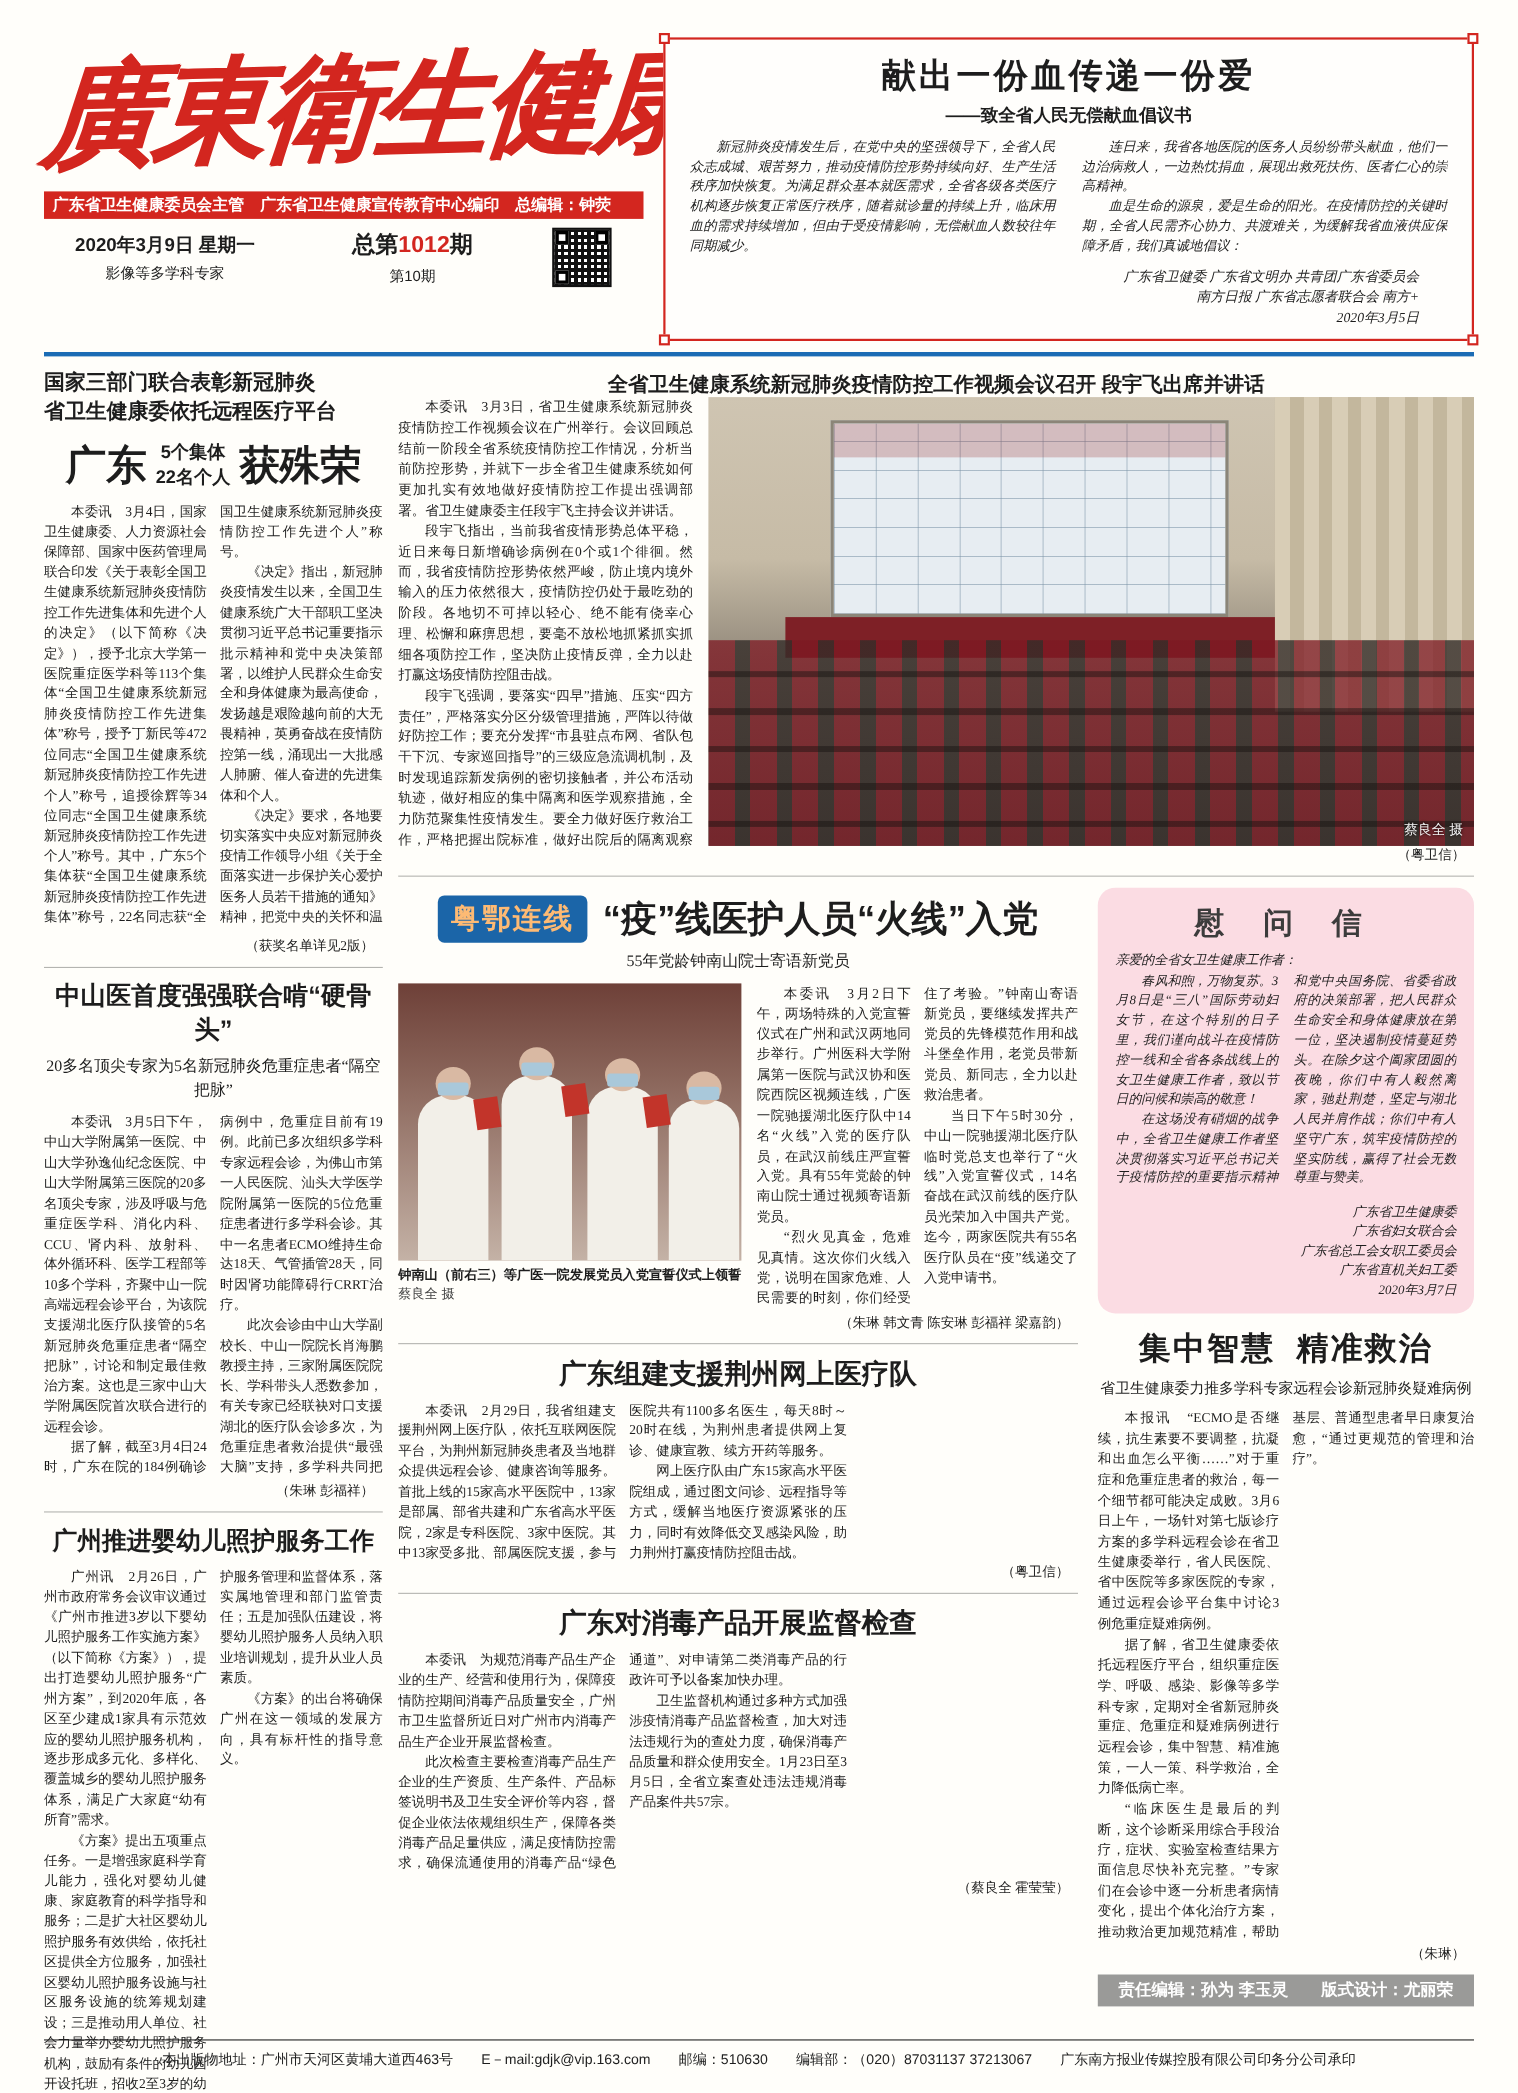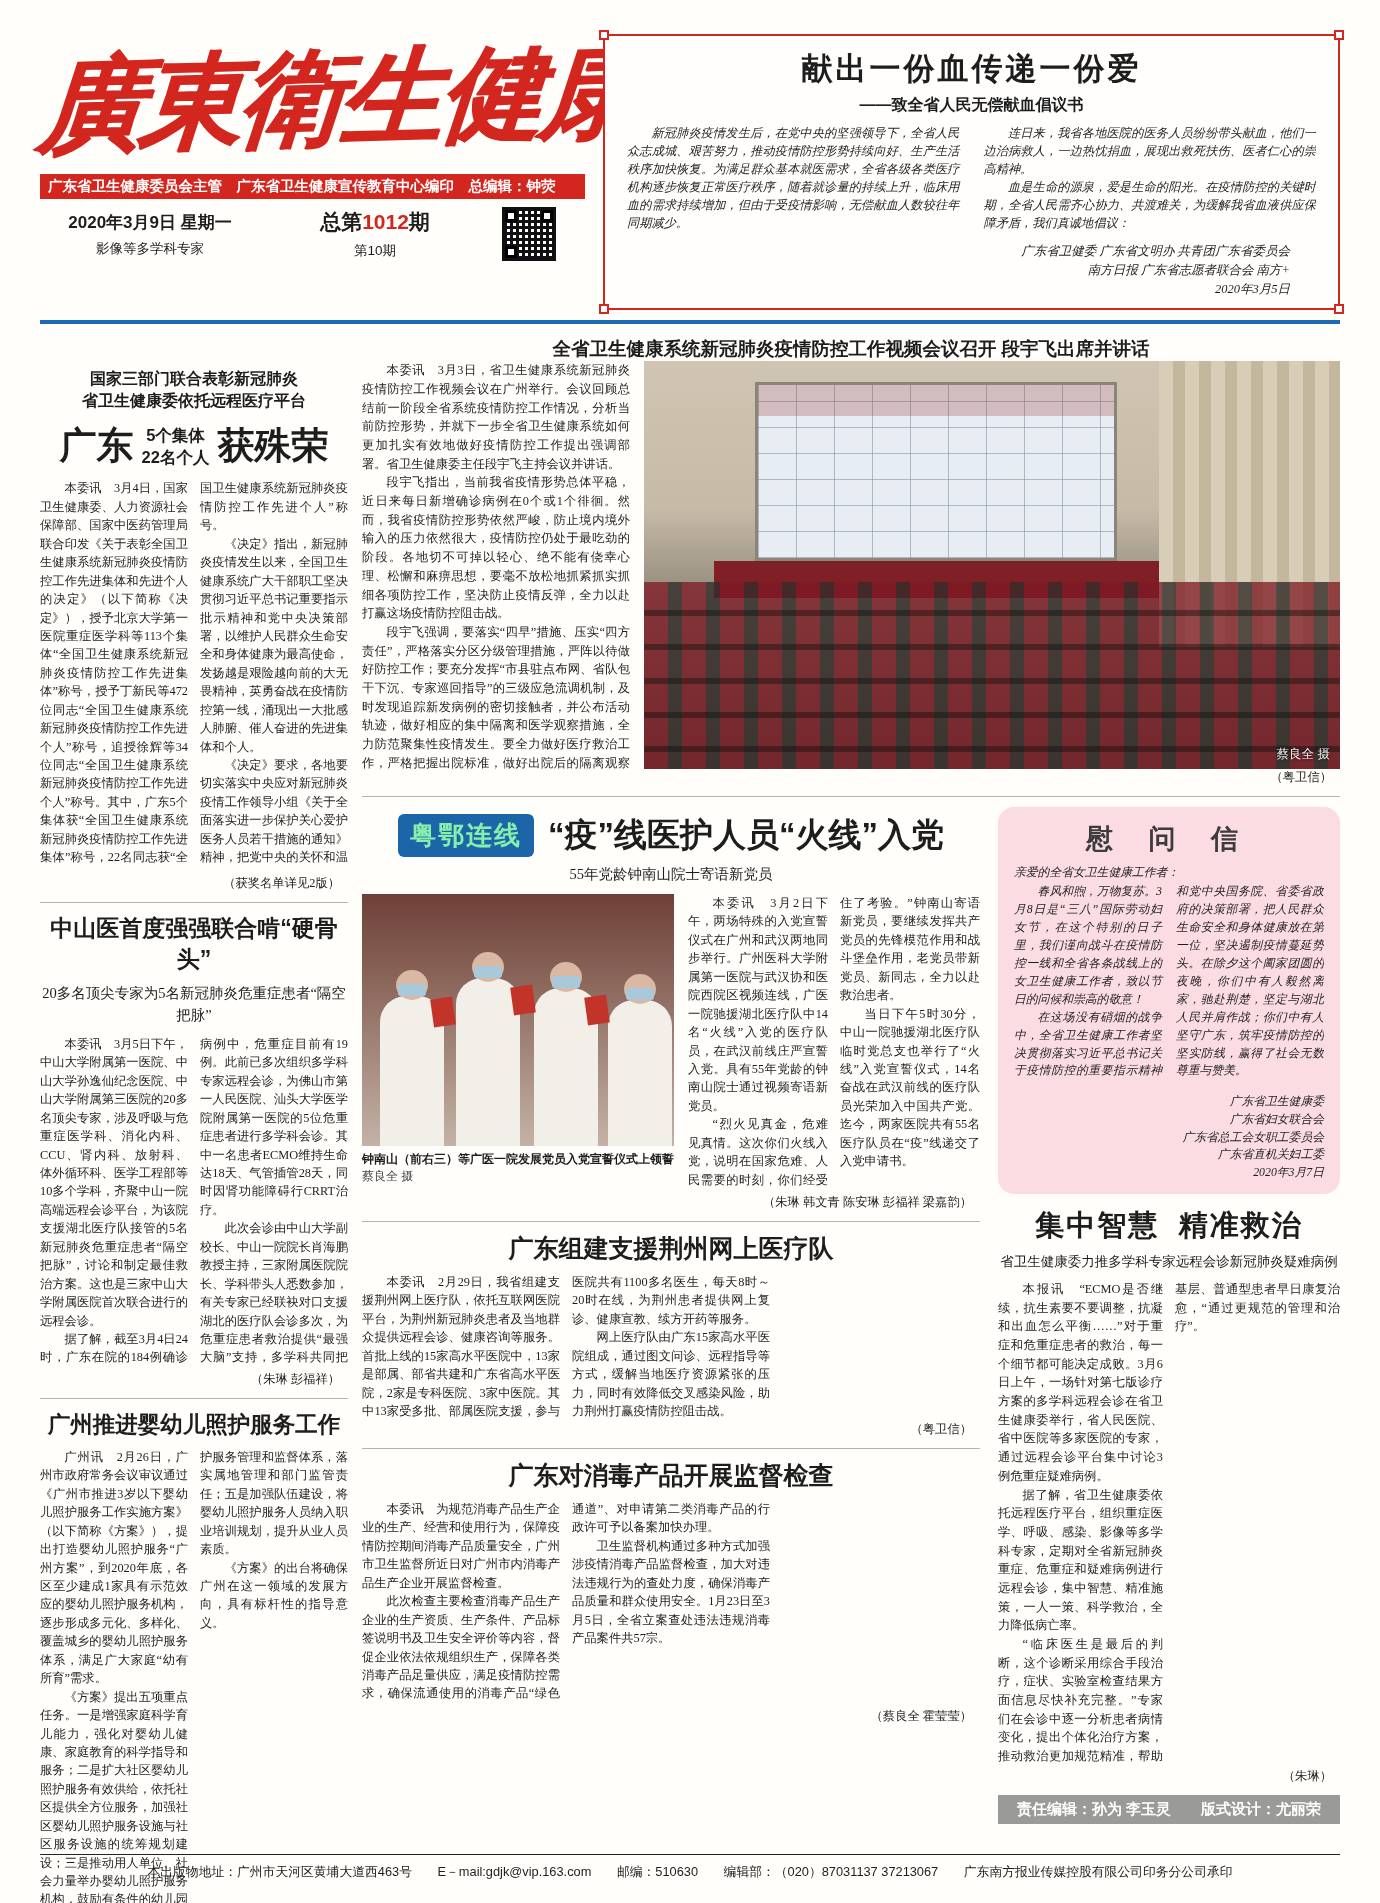--- a/index.html
+++ b/index.html
@@ -44,22 +44,22 @@
   .donation-body p { text-indent:2em; }
   .donation-sign { text-align:right; font-size:12.5px; font-style:italic; line-height:1.5; padding-right:26px; }
 
   .blue-rule { height:4px; background:#1b6cb5; margin:10px 0 12px; }
 
   
   .grid { display:flex; gap:14px; }
   .left-col { width:308px; flex:none; }
   .main-col { flex:1; min-width:0; }
 
-  h3.kicker { text-align:center; font-size:16px; font-weight:bold; font-family:"Liberation Sans",sans-serif;
-              line-height:1.35;margin-top:32px; }
+  h3.kicker { text-align:left; font-size:19px; font-weight:bold; font-family:"Liberation Sans",sans-serif;
+              line-height:1.35; }
   .awards-headline { display:flex; justify-content:center; align-items:center; gap:8px; margin:10px 0 8px; }
   .awards-headline .big { font-size:37px; font-weight:900; font-family:"Liberation Sans",sans-serif; }
   .awards-stack { font-size:16.5px; font-weight:bold; font-family:"Liberation Sans",sans-serif;
                   text-align:center; line-height:1.35; }
   .cols { column-gap:12px; column-fill:auto; font-size:12.3px; line-height:1.5; text-align:justify; overflow:hidden; }
   .cols p { text-indent:2em; }
   .two { column-count:2; } .three { column-count:3; }
   .byline { text-align:right; font-size:12.3px; padding-right:8px; }
   .sect-rule { border-top:1px solid #b4b4b0; margin:10px 0; }
 
@@ -90,21 +90,21 @@
         repeating-linear-gradient(90deg,rgba(125,24,34,.75) 0 24px,rgba(52,44,40,.8) 24px 38px); }
   .photo-credit { position:absolute; right:10px; bottom:6px; color:#f3f3f3; font-size:12.5px;
       font-family:"Liberation Sans",sans-serif; text-shadow:0 0 3px #000; }
 
   
   .row2 { display:flex; gap:18px; margin-top:10px; }
   .mid-zone { width:618px; flex:none; }
   .right-zone { flex:1; min-width:0; }
 
   .party-head { display:flex; align-items:center; gap:14px; justify-content:center; margin-top:6px; }
-  .badge { background:#1b65a8; color:#86efac; font-family:"Liberation Sans",sans-serif; font-weight:900;
+  .badge { background:#1b65a8; color:#fdba74; font-family:"Liberation Sans",sans-serif; font-weight:900;
            font-size:26px; padding:4px 12px; border-radius:6px; letter-spacing:2px; flex:none; }
   .party-headline { font-size:33px; font-weight:900; font-family:"Liberation Sans",sans-serif; white-space:nowrap; }
   .party-row { display:flex; gap:14px; margin-top:6px; }
   .party-photo-wrap { width:312px; flex:none; }
   .photo2 { width:312px; height:252px; position:relative; overflow:hidden;
             background:linear-gradient(180deg,#6e4038 0%,#8a655a 34%,#c4b2a6 100%); }
   .photo2 .fig { position:absolute; bottom:0; width:64px; height:150px; background:#f2efe8;
                  border-radius:26px 26px 0 0; }
   .photo2 .fig::before { content:""; position:absolute; top:-26px; left:16px; width:32px; height:30px;
                  border-radius:50%; background:#d9b9a3; }

